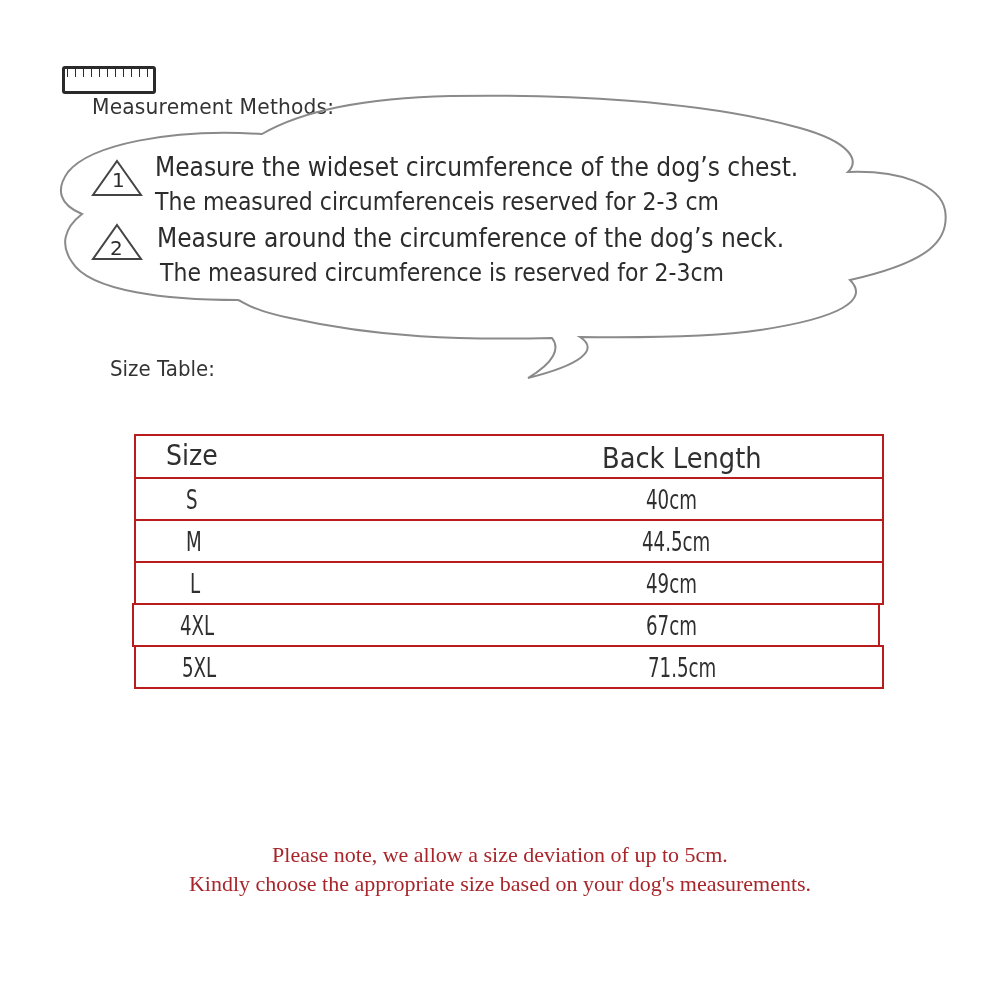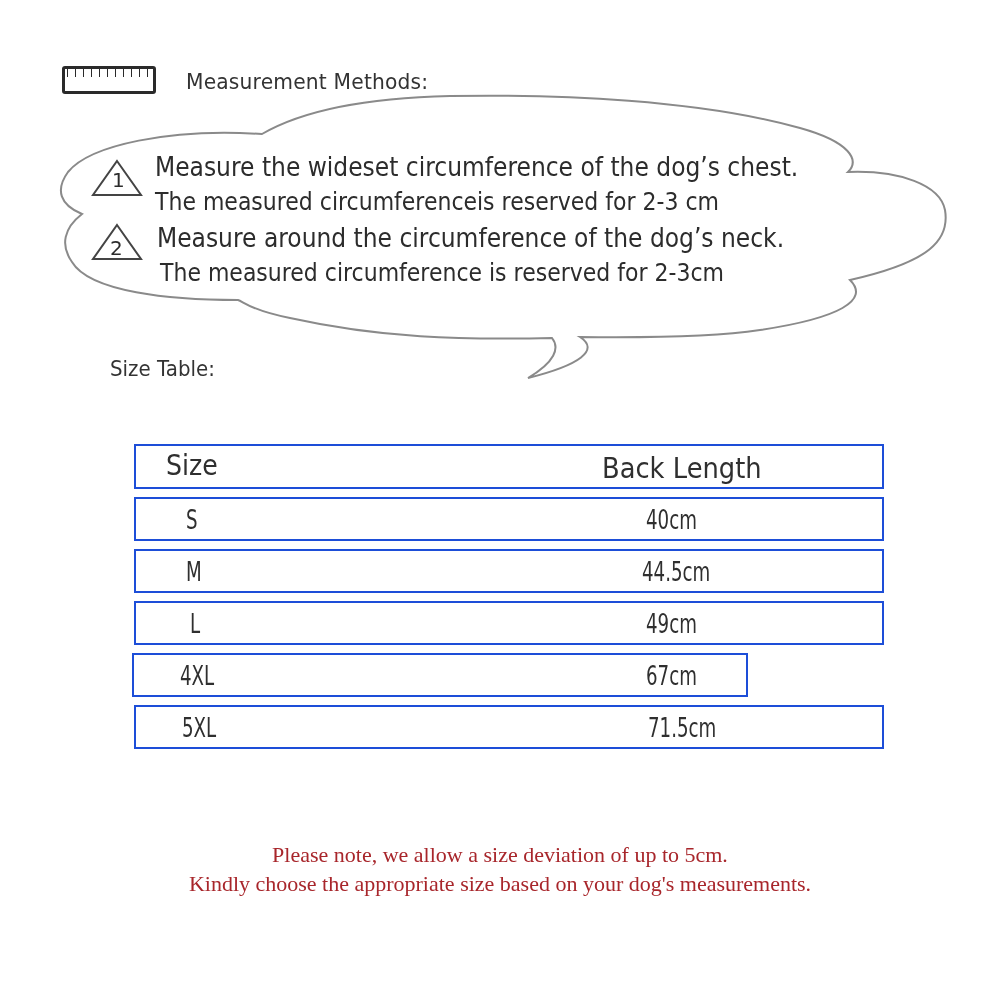--- a/index.html
+++ b/index.html
@@ -13,21 +13,22 @@
       position: relative;
       overflow: hidden;
       font-family: "DejaVu Sans", sans-serif;
       color: #333333;
     }
     .header {
       position: absolute;
       left: 62px;
       top: 66px;
       display: flex;
-      align-items: flex-end;
+      align-items: flex-start;
+      flex-direction: column;
     }
     .ruler {
       width: 94px;
       height: 28px;
       box-sizing: border-box;
       border: 3px solid #2a2a2a;
       border-radius: 3px;
       position: relative;
       background:
         repeating-linear-gradient(to right, #2a2a2a 0 1.5px, transparent 1.5px 8px);
@@ -80,25 +81,24 @@
     }
     .table {
       position: absolute;
       left: 134px;
       top: 434px;
       width: 750px;
     }
     .row {
       position: relative;
       box-sizing: border-box;
-      border: 2px solid #1d4ed8;
+      border: 2px solid #b91c1c;
       height: 44px;
       margin-bottom: -2px;
       background: #fff;
-      margin-top: 10px;
     }
     .row.header-row {
       height: 45px;
     }
     .cell-size, .cell-len {
       position: absolute;
       white-space: nowrap;
       color: #2f2f2f;
       transform-origin: left center;
     }
@@ -189,21 +189,21 @@
     <span class="cell-len">40cm</span>
   </div>
   <div class="row data-row">
     <span class="cell-size" style="left:50px;">M</span>
     <span class="cell-len" style="left:506px;">44.5cm</span>
   </div>
   <div class="row data-row">
     <span class="cell-size" style="left:54px;">L</span>
     <span class="cell-len">49cm</span>
   </div>
-  <div class="row data-row" style="margin-left:-2px; width:616px;">
+  <div class="row data-row" style="margin-left:-2px; width:748px;">
     <span class="cell-size" style="left:46px;">4XL</span>
     <span class="cell-len" style="left:512px;">67cm</span>
   </div>
   <div class="row data-row">
     <span class="cell-size" style="left:46px;">5XL</span>
     <span class="cell-len" style="left:512px;">71.5cm</span>
   </div>
 </div>
 
 <div class="note" style="top:842px; left:-12px;">Please note, we allow a size deviation of up to 5cm.</div>

